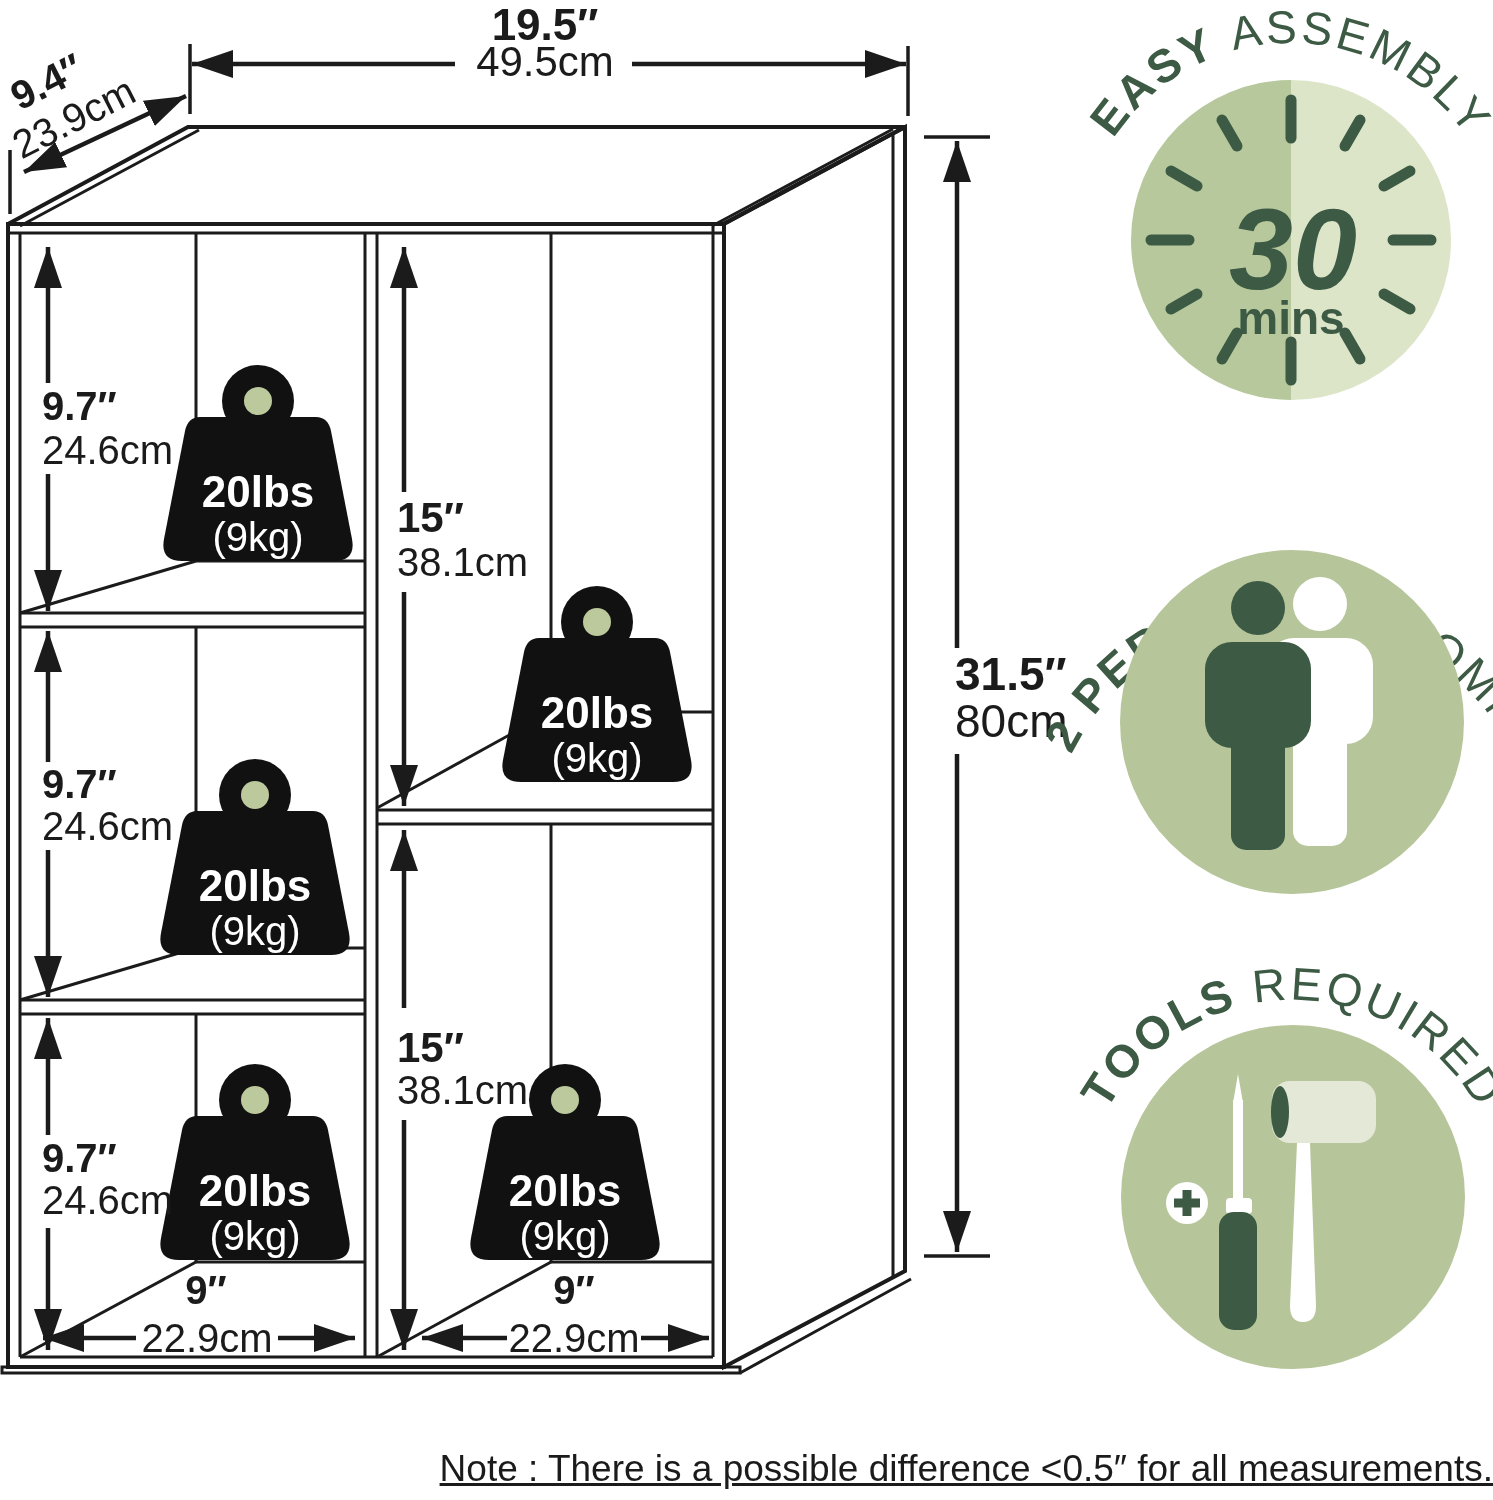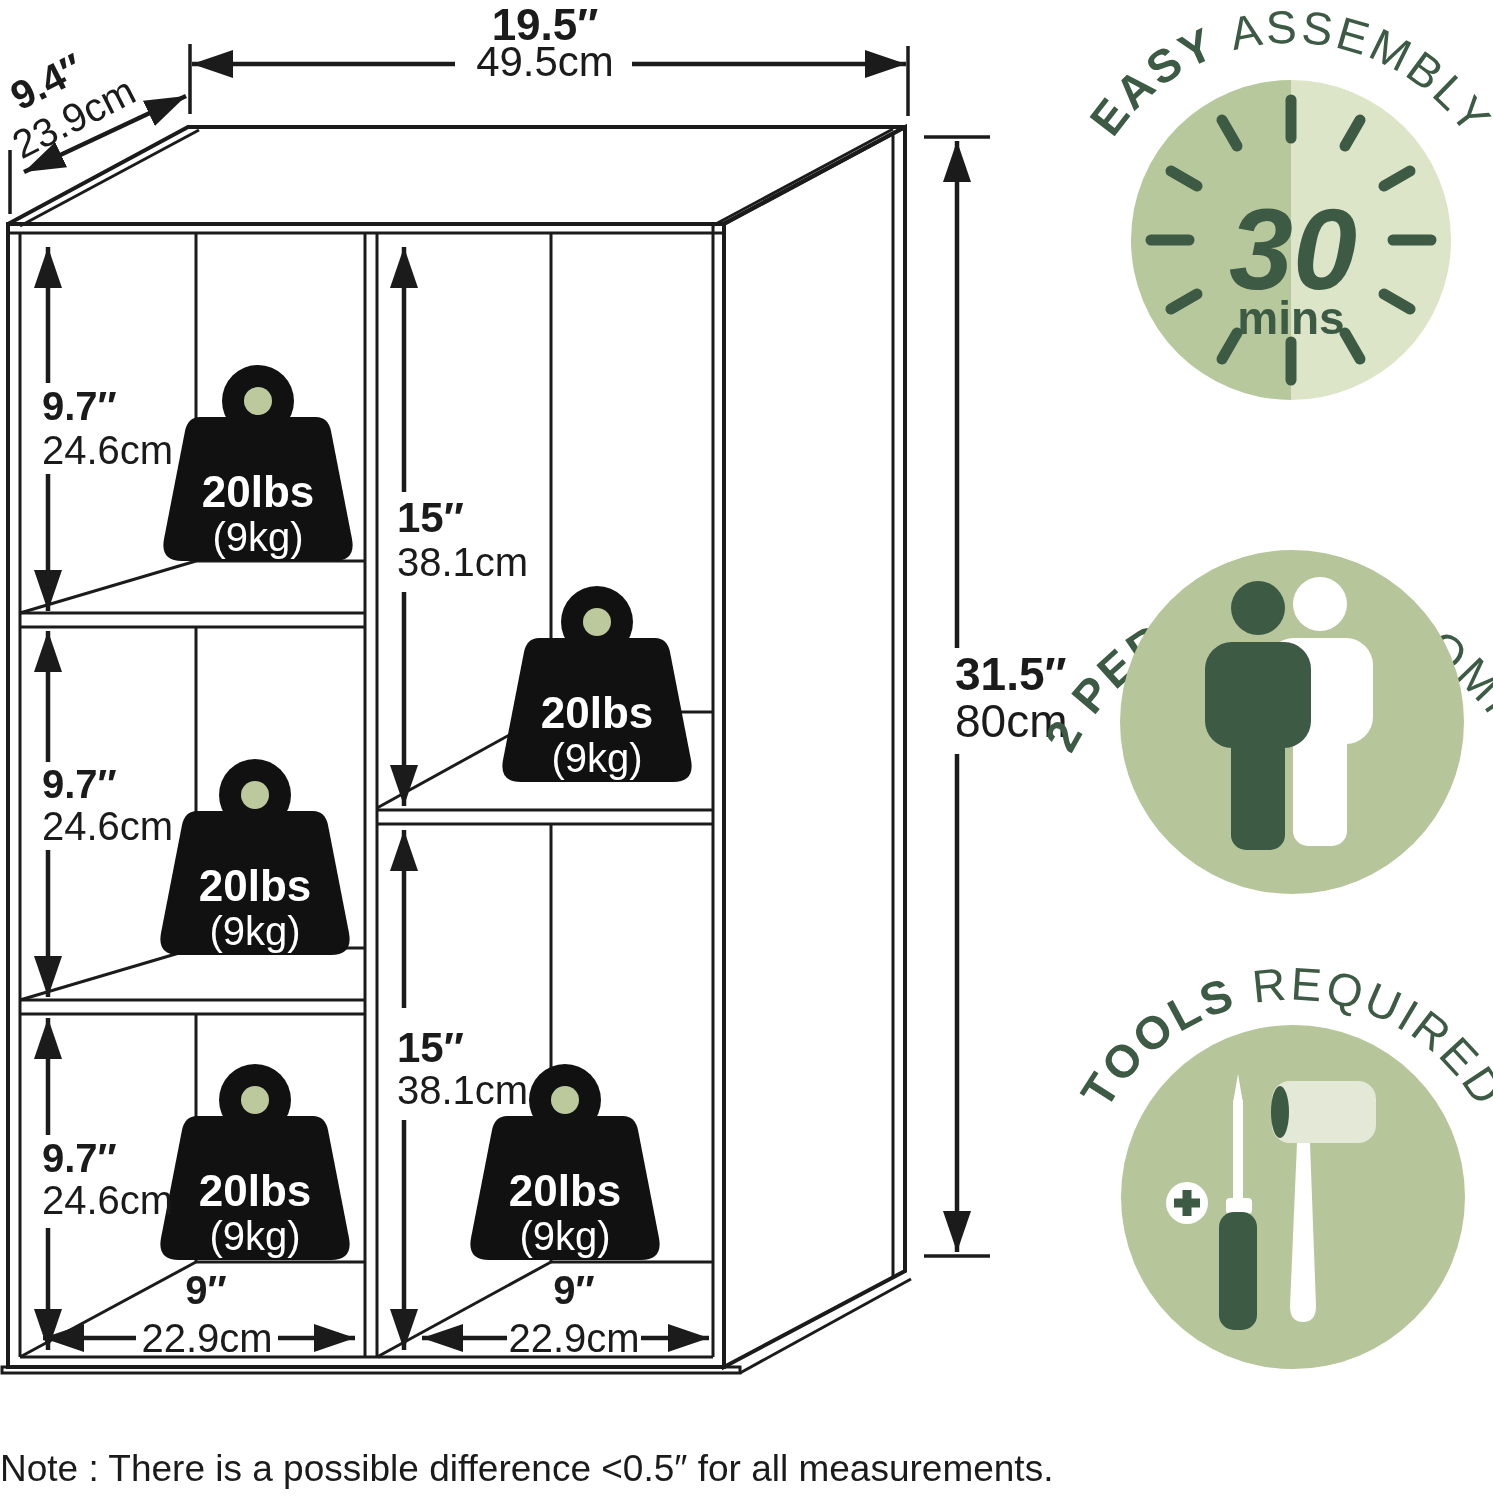--- a/index.html
+++ b/index.html
@@ -11,21 +11,21 @@
   .wt{fill:#ffffff}
   .arc{font-size:46px;letter-spacing:3px;fill:#3c5a44;}
   .arc tspan.b{font-weight:bold}
   .dimline{stroke:#1b1b1b;stroke-width:4.5;fill:none}
   .tick{stroke:#1b1b1b;stroke-width:3.5;fill:none}
   .cab{stroke:#1b1b1b;stroke-width:4;fill:none}
   .cab3{stroke:#1b1b1b;stroke-width:3;fill:none}
   .clocktick{stroke:#3c5a44;stroke-width:11;stroke-linecap:round}
   .clocknum{font-size:115px;font-weight:bold;font-style:italic;fill:#3c5a44;text-anchor:middle}
   .clockunit{font-size:46px;font-weight:bold;fill:#3c5a44;text-anchor:middle}
-  .note{position:absolute;left:0;right:0;top:1448px;text-align:left;font-size:37px;color:#1b1b1b;}
+  .note{position:absolute;left:0;right:0;top:1448px;text-align:right;font-size:37px;color:#1b1b1b;text-decoration:underline;}
 </style>
 </head>
 <body>
 
 <div class="canvas">
 <svg viewBox="0 0 1493 1500" width="1493" height="1500" xmlns="http://www.w3.org/2000/svg" xmlns:xlink="http://www.w3.org/1999/xlink">
   <defs>
     <marker id="arw" viewBox="0 0 42 30" refX="41" refY="15" markerWidth="42" markerHeight="30" markerUnits="userSpaceOnUse" orient="auto-start-reverse">
       <path d="M0,1 L41,15 L0,29 Z" fill="#1b1b1b"></path>
     </marker>

